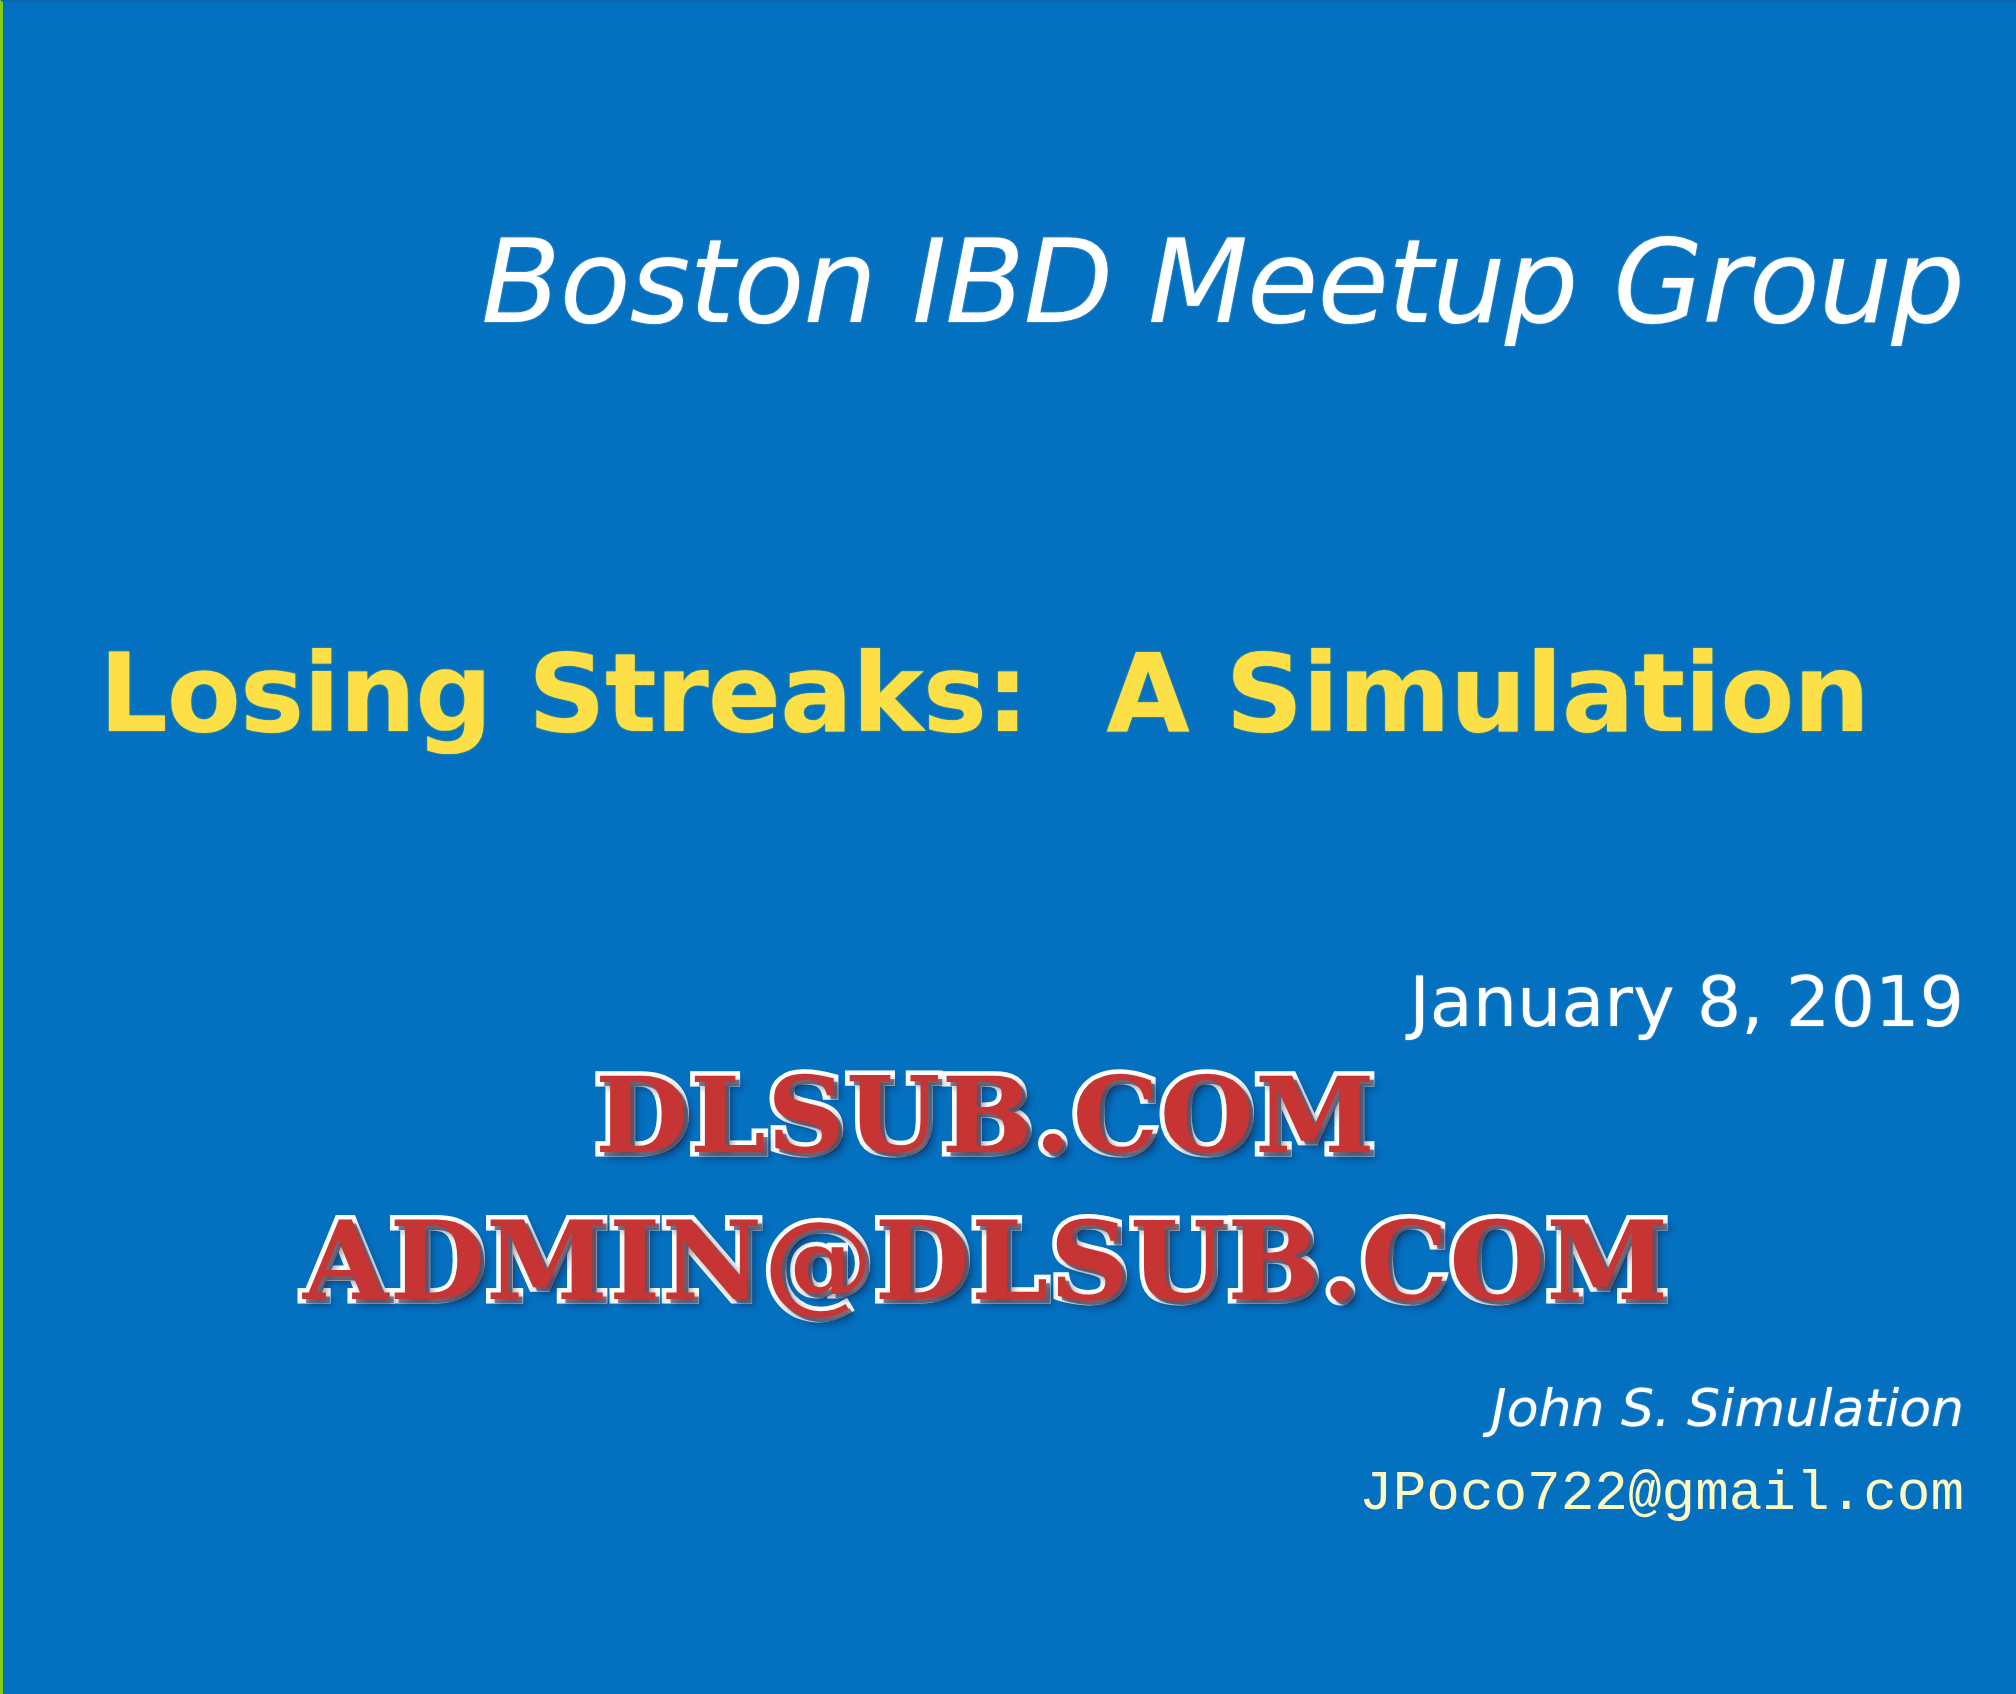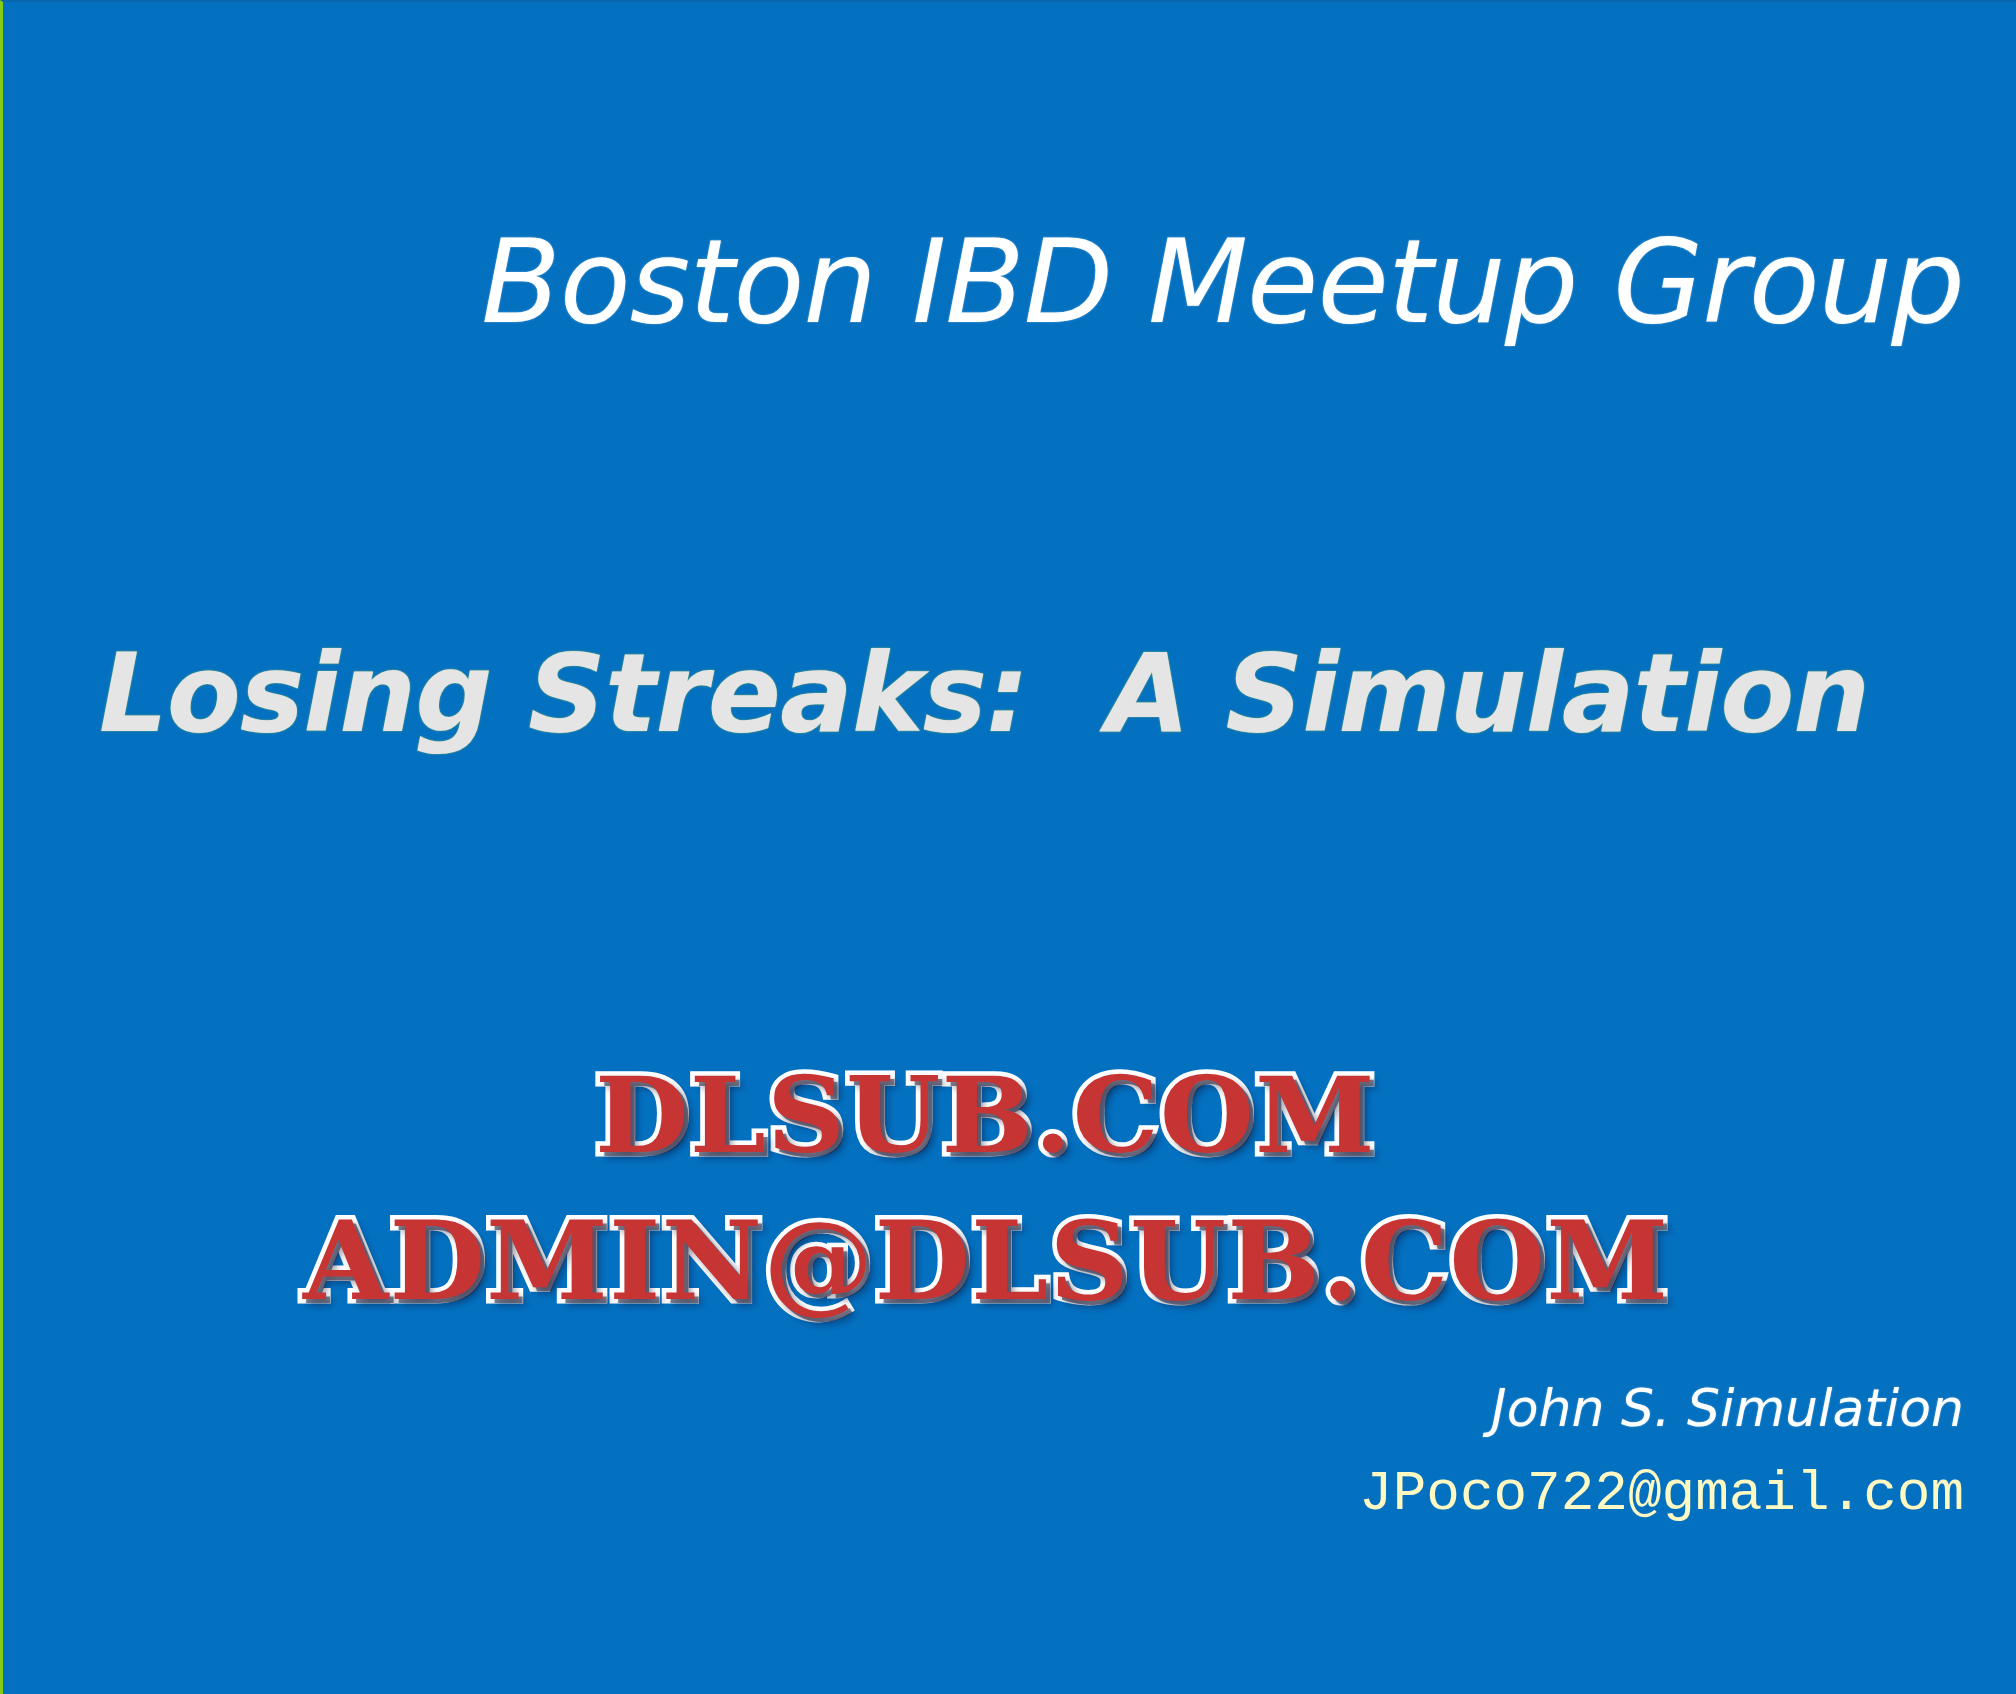--- a/index.html
+++ b/index.html
@@ -39,23 +39,22 @@
     white-space: nowrap;
     text-shadow: 0 0 2px rgba(255,255,255,0.45);
   }
 
   
   .subtitle {
     position: absolute;
     left: 96px;
     right: 40px;
     top: 630px;
-    color: #e5e5e5;
+    color: #fde047;
     font-family: "DejaVu Sans", sans-serif;
-    font-style: italic;
     font-weight: bold;
     font-size: 108px;
     line-height: 1.15;
     white-space: nowrap;
     letter-spacing: -1px;
     text-shadow: 0 0 2px rgba(255,255,0,0.5);
   }
   .subtitle .gap {
     display: inline-block;
     width: 78px;
@@ -166,20 +165,21 @@
 <div id="slide">
 
   <h1 class="slide-title">Boston IBD Meetup Group</h1>
 
   <div class="subtitle">
     <span>Losing Streaks:</span><span class="gap"></span><span>A Simulation</span>
   </div>
 
   <div class="ghost-line"></div>
 
+  <div class="date-line">January 8, 2019</div>
 
   <div class="watermark watermark-1">DLSUB.COM</div>
 
   <div class="watermark watermark-2">ADMIN@DLSUB.COM</div>
 
   <div class="contact-name">John S. Simulation</div>
 
   <div class="contact-email">JPoco722@gmail.com</div>
 
 

